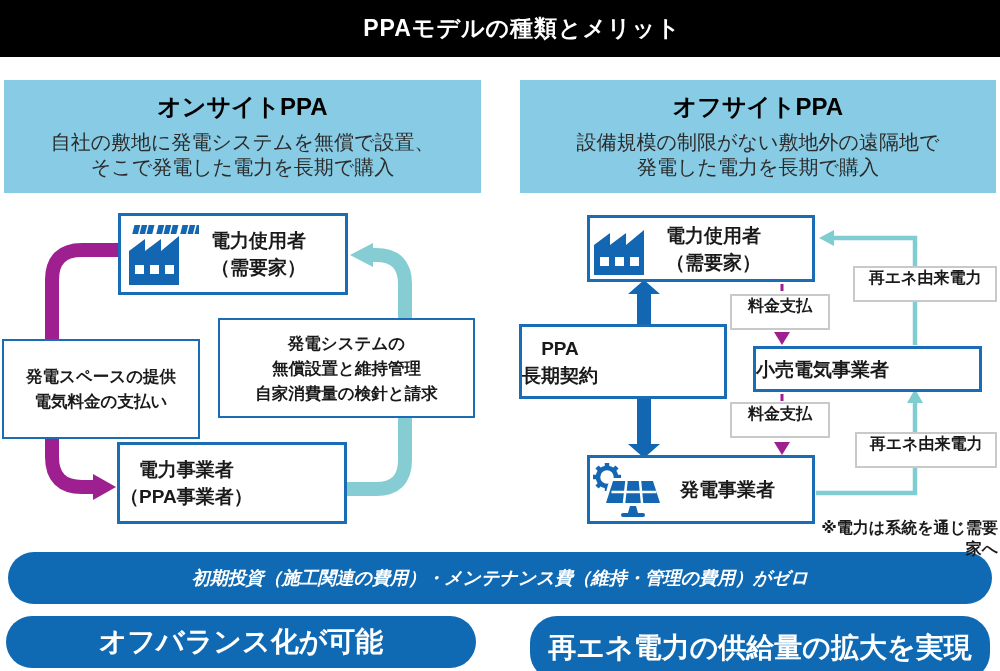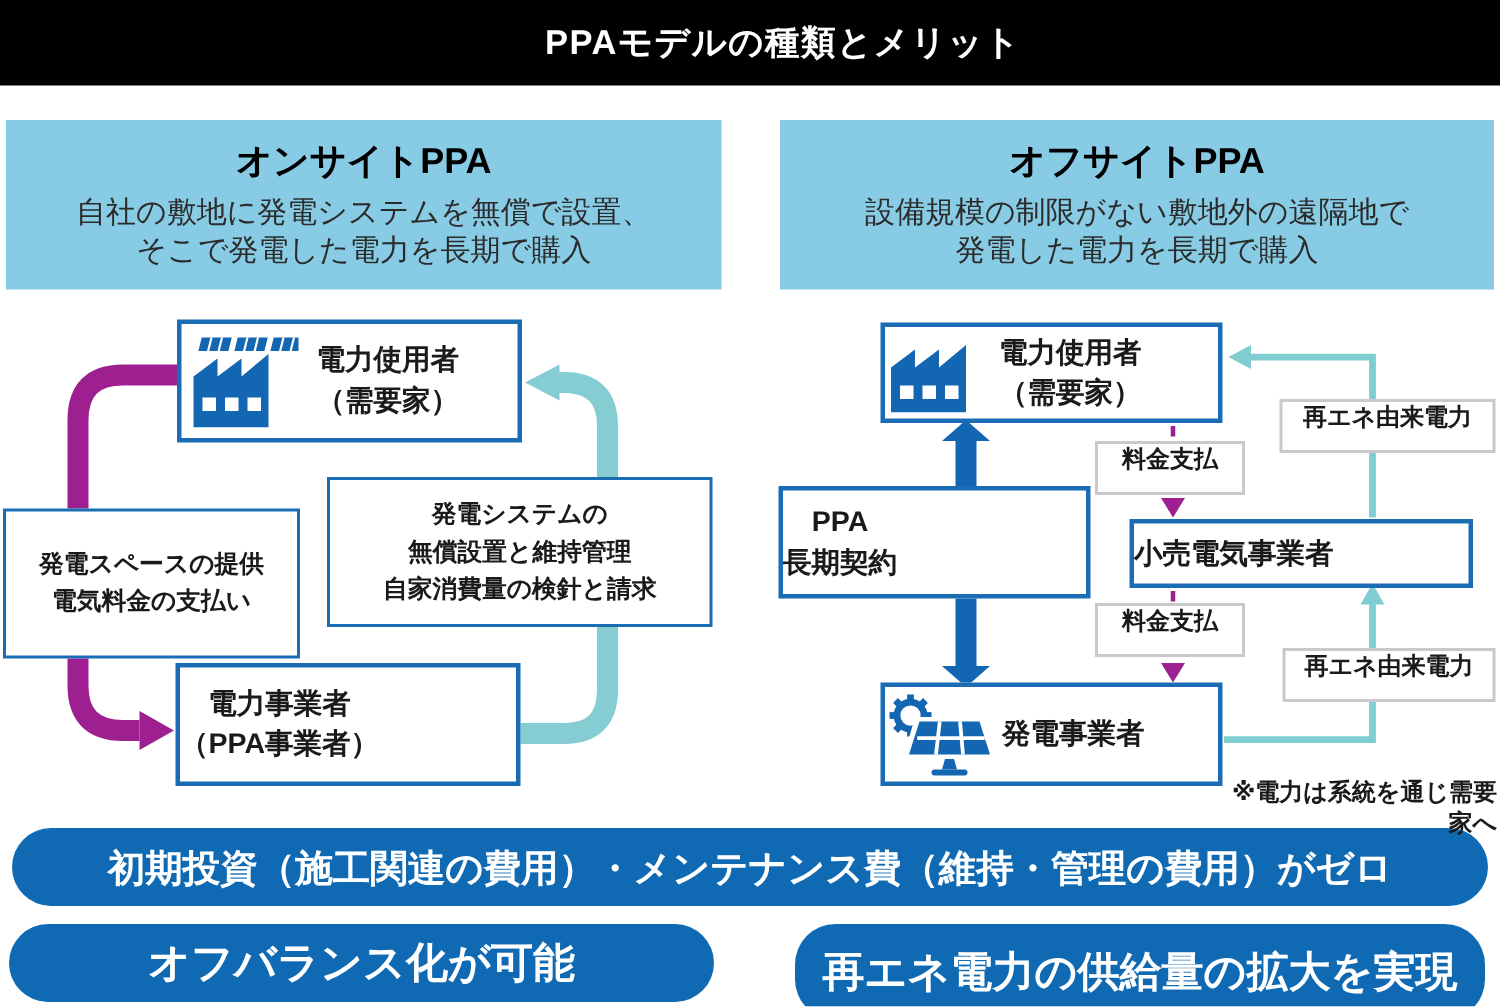--- a/index.html
+++ b/index.html
@@ -27,32 +27,32 @@
   .labelbox .ll{display:block;font-size:16.5px;font-weight:600;line-height:25px;text-align:center;color:#1a1a1a;}
   .tag{background:#fff;border:2px solid #c9c9c9;z-index:3;display:flex;align-items:flex-start;justify-content:center;}
   .tag span{font-size:16px;font-weight:600;color:#1a1a1a;}
   .user-onsite{left:118px;top:213px;width:230px;height:82px;gap:12px;}
   .lbl-left{left:2px;top:318px;width:198px;height:100px;margin-top:21px;}
   .lbl-right{left:218px;top:318px;width:257px;height:100px;}
   .provider{left:117px;top:442px;width:230px;height:82px;}
   .user-offsite{left:587px;top:215px;width:228px;height:67px;gap:14px;}
   .ppa{left:519px;top:324px;width:208px;height:75px;}
   .retailer{left:753px;top:346px;width:229px;height:46px;}
-  .generator{left:587px;top:455px;width:228px;height:69px;}
+  .generator{left:587px;top:455px;width:228px;height:69px;gap:12px;}
   .tag-pay-u{left:730px;top:294px;width:100px;height:36px;}
   .tag-pay-l{left:730px;top:402px;width:100px;height:36px;}
   .tag-ren-u{left:853px;top:266px;width:144px;height:36px;}
   .tag-ren-l{left:855px;top:432px;width:142px;height:36px;}
   .note{left:820px;top:518px;width:178px;height:22px;z-index:3;text-align:right;}
   .note span{font-size:16px;font-weight:700;color:#1a1a1a;}
   
   .pill{background:#0f6ab3;border-radius:27px;display:flex;align-items:center;justify-content:center;z-index:2;}
   .pill span{color:#fff;font-weight:700;}
   .pill-main{left:8px;top:552px;width:984px;height:52px;}
-  .pill-main span{font-size:25px;}
+  .pill-main span{font-size:18px;font-style:italic;}
   .pill-left{left:6px;top:616px;width:470px;height:52px;}
   .pill-right{left:530px;top:616px;width:460px;height:64px;}
   .pill-left span,.pill-right span{font-size:28px;}
   .icon{flex:0 0 auto;display:block;}
 </style>
 </head>
 <body>
 
 <div class="canvas">
 

